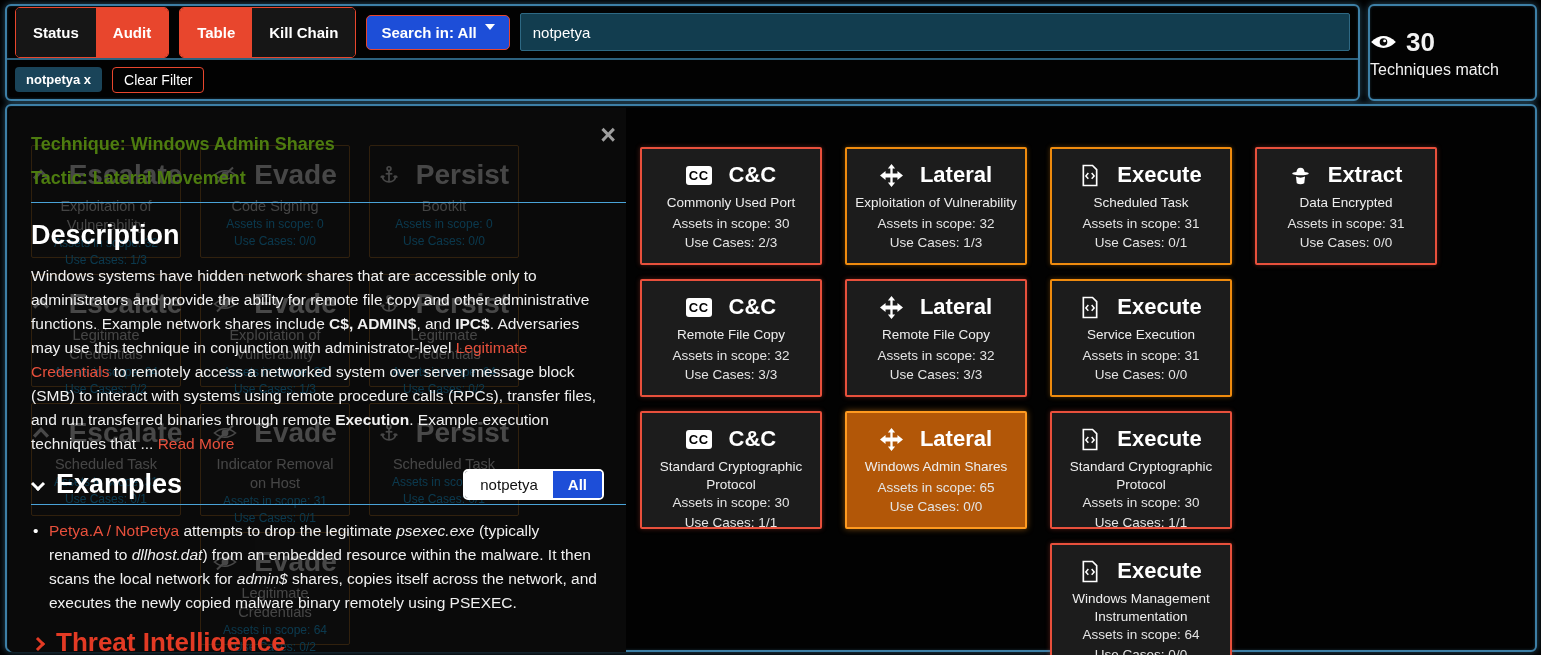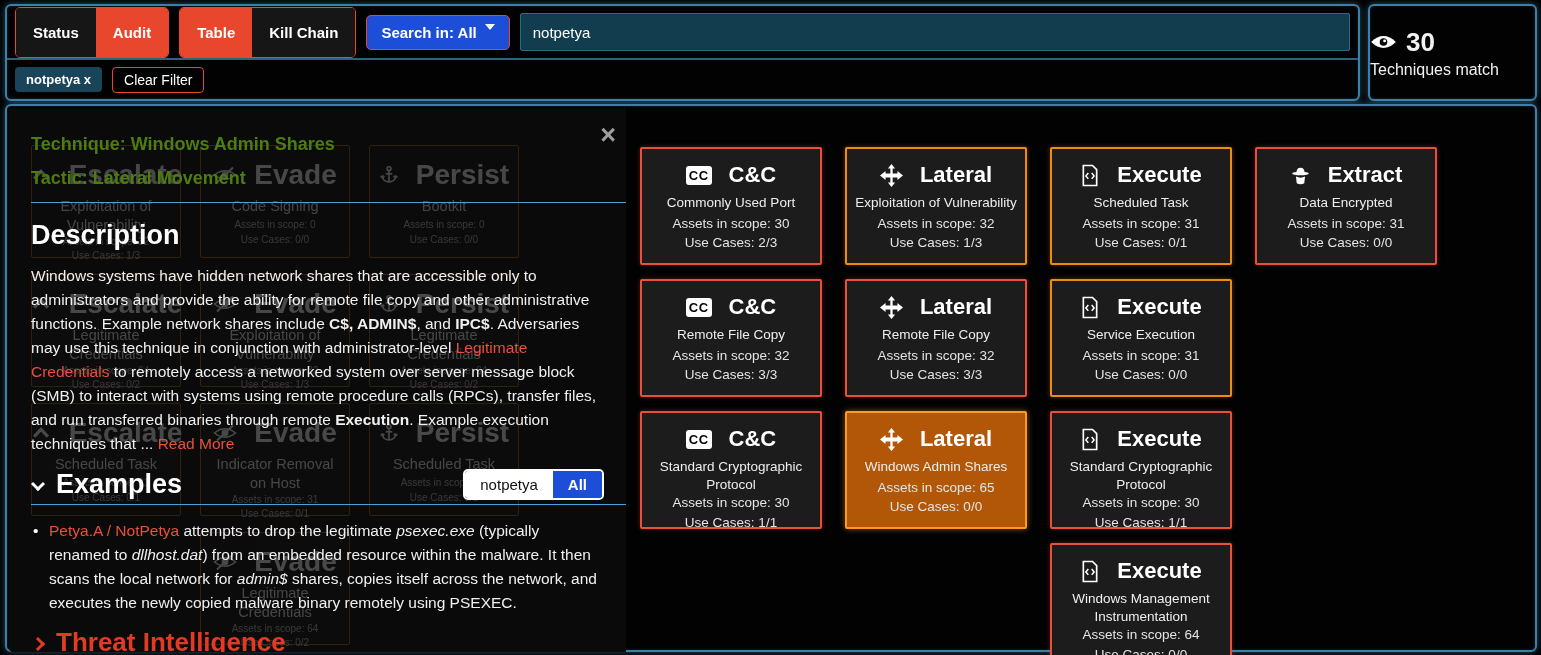--- a/index.html
+++ b/index.html
@@ -56,21 +56,21 @@
 
   
   .overlay { position:absolute; left:2px; top:2px; width:617px; height:544px; background:#0a0a0a;
     border-radius:4px 0 0 4px; overflow:hidden; }
   #ghost-grid { position:absolute; left:22px; top:37px; display:grid;
     grid-template-columns:repeat(3,150px); grid-auto-rows:113px; column-gap:19px; row-gap:16px;
     opacity:.3; z-index:0; }
   .tcard.ghost { background:#131313; border:1px solid #8a5618; box-shadow:none; cursor:default; }
   .tcard.ghost .tcard-cat { font-size:28px; color:#d8d8d8; }
   .tcard.ghost .tcard-name { font-size:14.5px; color:#cfcfcf; }
-  .tcard.ghost .tcard-stats { font-size:10px; color:#a3a3a3; }
+  .tcard.ghost .tcard-stats { font-size:12px; color:#0ea5e9; }
   .ov-content { position:relative; z-index:1; padding:26px 22px 0; height:100%; }
   .close-btn { position:absolute; top:14px; right:10px; background:none; border:none; color:#9e9e9e;
     font:bold 27px/1 "Liberation Sans",sans-serif; cursor:pointer; }
   .ov-title { font:bold 18px "Liberation Sans",sans-serif; color:#4d7c0f; margin-bottom:13px; }
   hr.blue { border:none; border-top:1px solid #4aa3d8; margin:4px -22px 0 0; }
   .sec-h { font:bold 27px "Liberation Sans",sans-serif; color:#fff; margin-top:17px; }
   .desc { margin-top:13px; font:15.5px/1.55 "Liberation Sans",sans-serif; color:#f0f0f0; max-width:578px; }
   .lnk { color:#e8503c; cursor:pointer; }
   .ex-row { display:flex; align-items:center; justify-content:space-between; margin-top:13px; }
   .chev { display:inline-block; width:10px; height:10px; border-right:3px solid currentColor;

